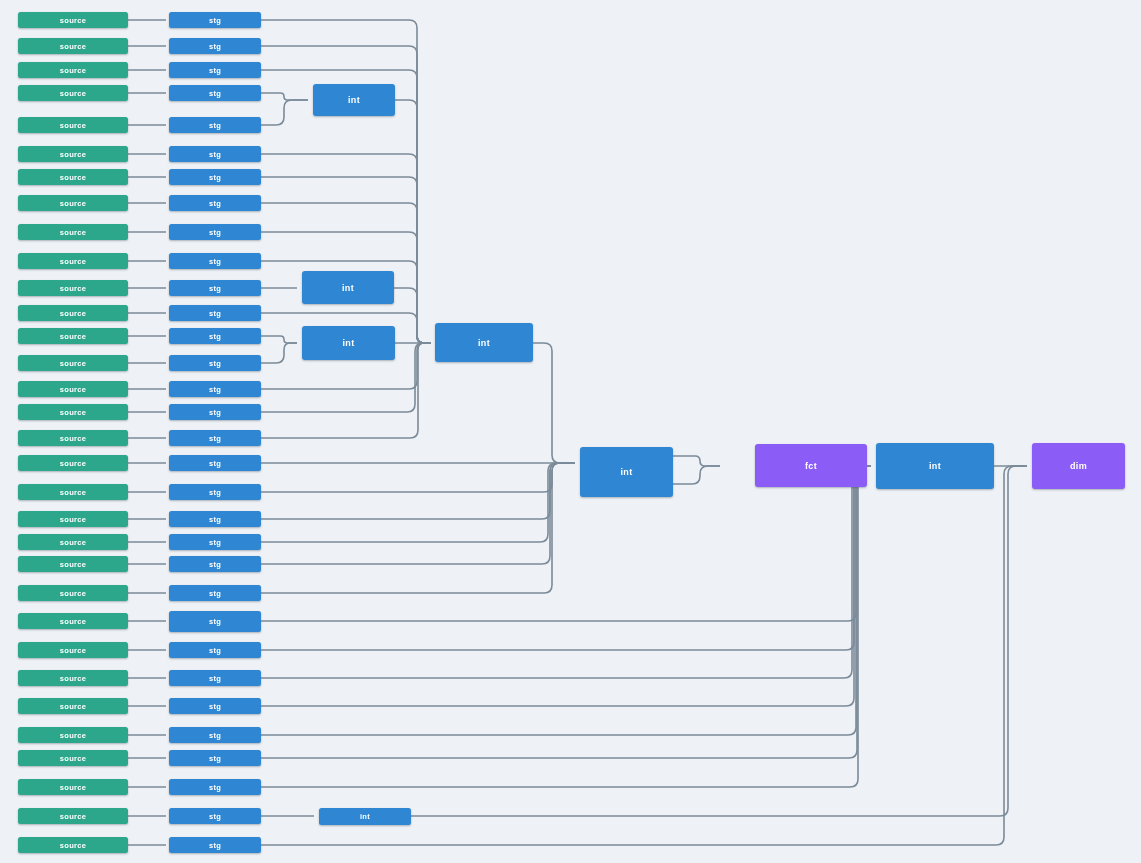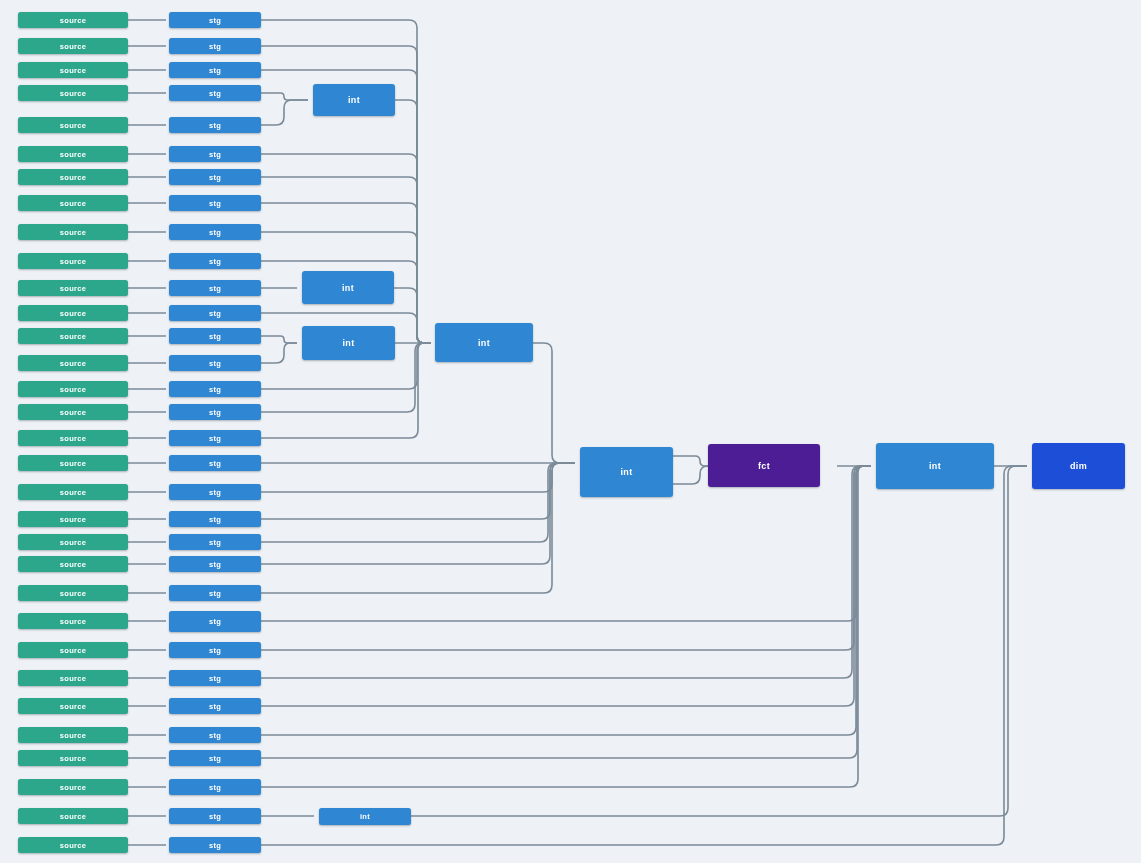--- a/index.html
+++ b/index.html
@@ -169,18 +169,18 @@
       <div class="node" style="left: 169px; top: 727px; width: 92px; height: 16px; background: rgb(47, 134, 210); color: rgb(255, 255, 255);">stg</div>
       <div class="node" style="left: 169px; top: 750px; width: 92px; height: 16px; background: rgb(47, 134, 210); color: rgb(255, 255, 255);">stg</div>
       <div class="node" style="left: 169px; top: 779px; width: 92px; height: 16px; background: rgb(47, 134, 210); color: rgb(255, 255, 255);">stg</div>
       <div class="node" style="left: 169px; top: 808px; width: 92px; height: 16px; background: rgb(47, 134, 210); color: rgb(255, 255, 255);">stg</div>
       <div class="node" style="left: 169px; top: 837px; width: 92px; height: 16px; background: rgb(47, 134, 210); color: rgb(255, 255, 255);">stg</div>
       <div class="node lg" style="left: 313px; top: 84px; width: 82px; height: 32px; background: rgb(47, 134, 210); color: rgb(255, 255, 255);">int</div>
       <div class="node lg" style="left: 302px; top: 271px; width: 92px; height: 33px; background: rgb(47, 134, 210); color: rgb(255, 255, 255);">int</div>
       <div class="node lg" style="left: 302px; top: 326px; width: 93px; height: 34px; background: rgb(47, 134, 210); color: rgb(255, 255, 255);">int</div>
       <div class="node lg" style="left: 435px; top: 323px; width: 98px; height: 39px; background: rgb(47, 134, 210); color: rgb(255, 255, 255);">int</div>
       <div class="node lg" style="left: 580px; top: 447px; width: 93px; height: 50px; background: rgb(47, 134, 210); color: rgb(255, 255, 255);">int</div>
-      <div class="node lg" style="left: 708px; top: 444px; width: 112px; height: 43px; background: #4c1d95; color: rgb(255, 255, 255);">fct</div>
+      <div class="node lg" style="left: 755px; top: 444px; width: 112px; height: 43px; background: #8b5cf6; color: rgb(255, 255, 255);">fct</div>
       <div class="node lg" style="left: 876px; top: 443px; width: 118px; height: 46px; background: rgb(47, 134, 210); color: rgb(255, 255, 255);">int</div>
-      <div class="node lg" style="left: 1032px; top: 443px; width: 93px; height: 46px; background: #1d4ed8; color: rgb(255, 255, 255);">dim</div>
+      <div class="node lg" style="left: 1032px; top: 443px; width: 93px; height: 46px; background: #8b5cf6; color: rgb(255, 255, 255);">dim</div>
       <div class="node" style="left: 319px; top: 808px; width: 92px; height: 17px; background: rgb(47, 134, 210); color: rgb(255, 255, 255);">int</div>
     </div>
 </div>
 
 </body></html>

